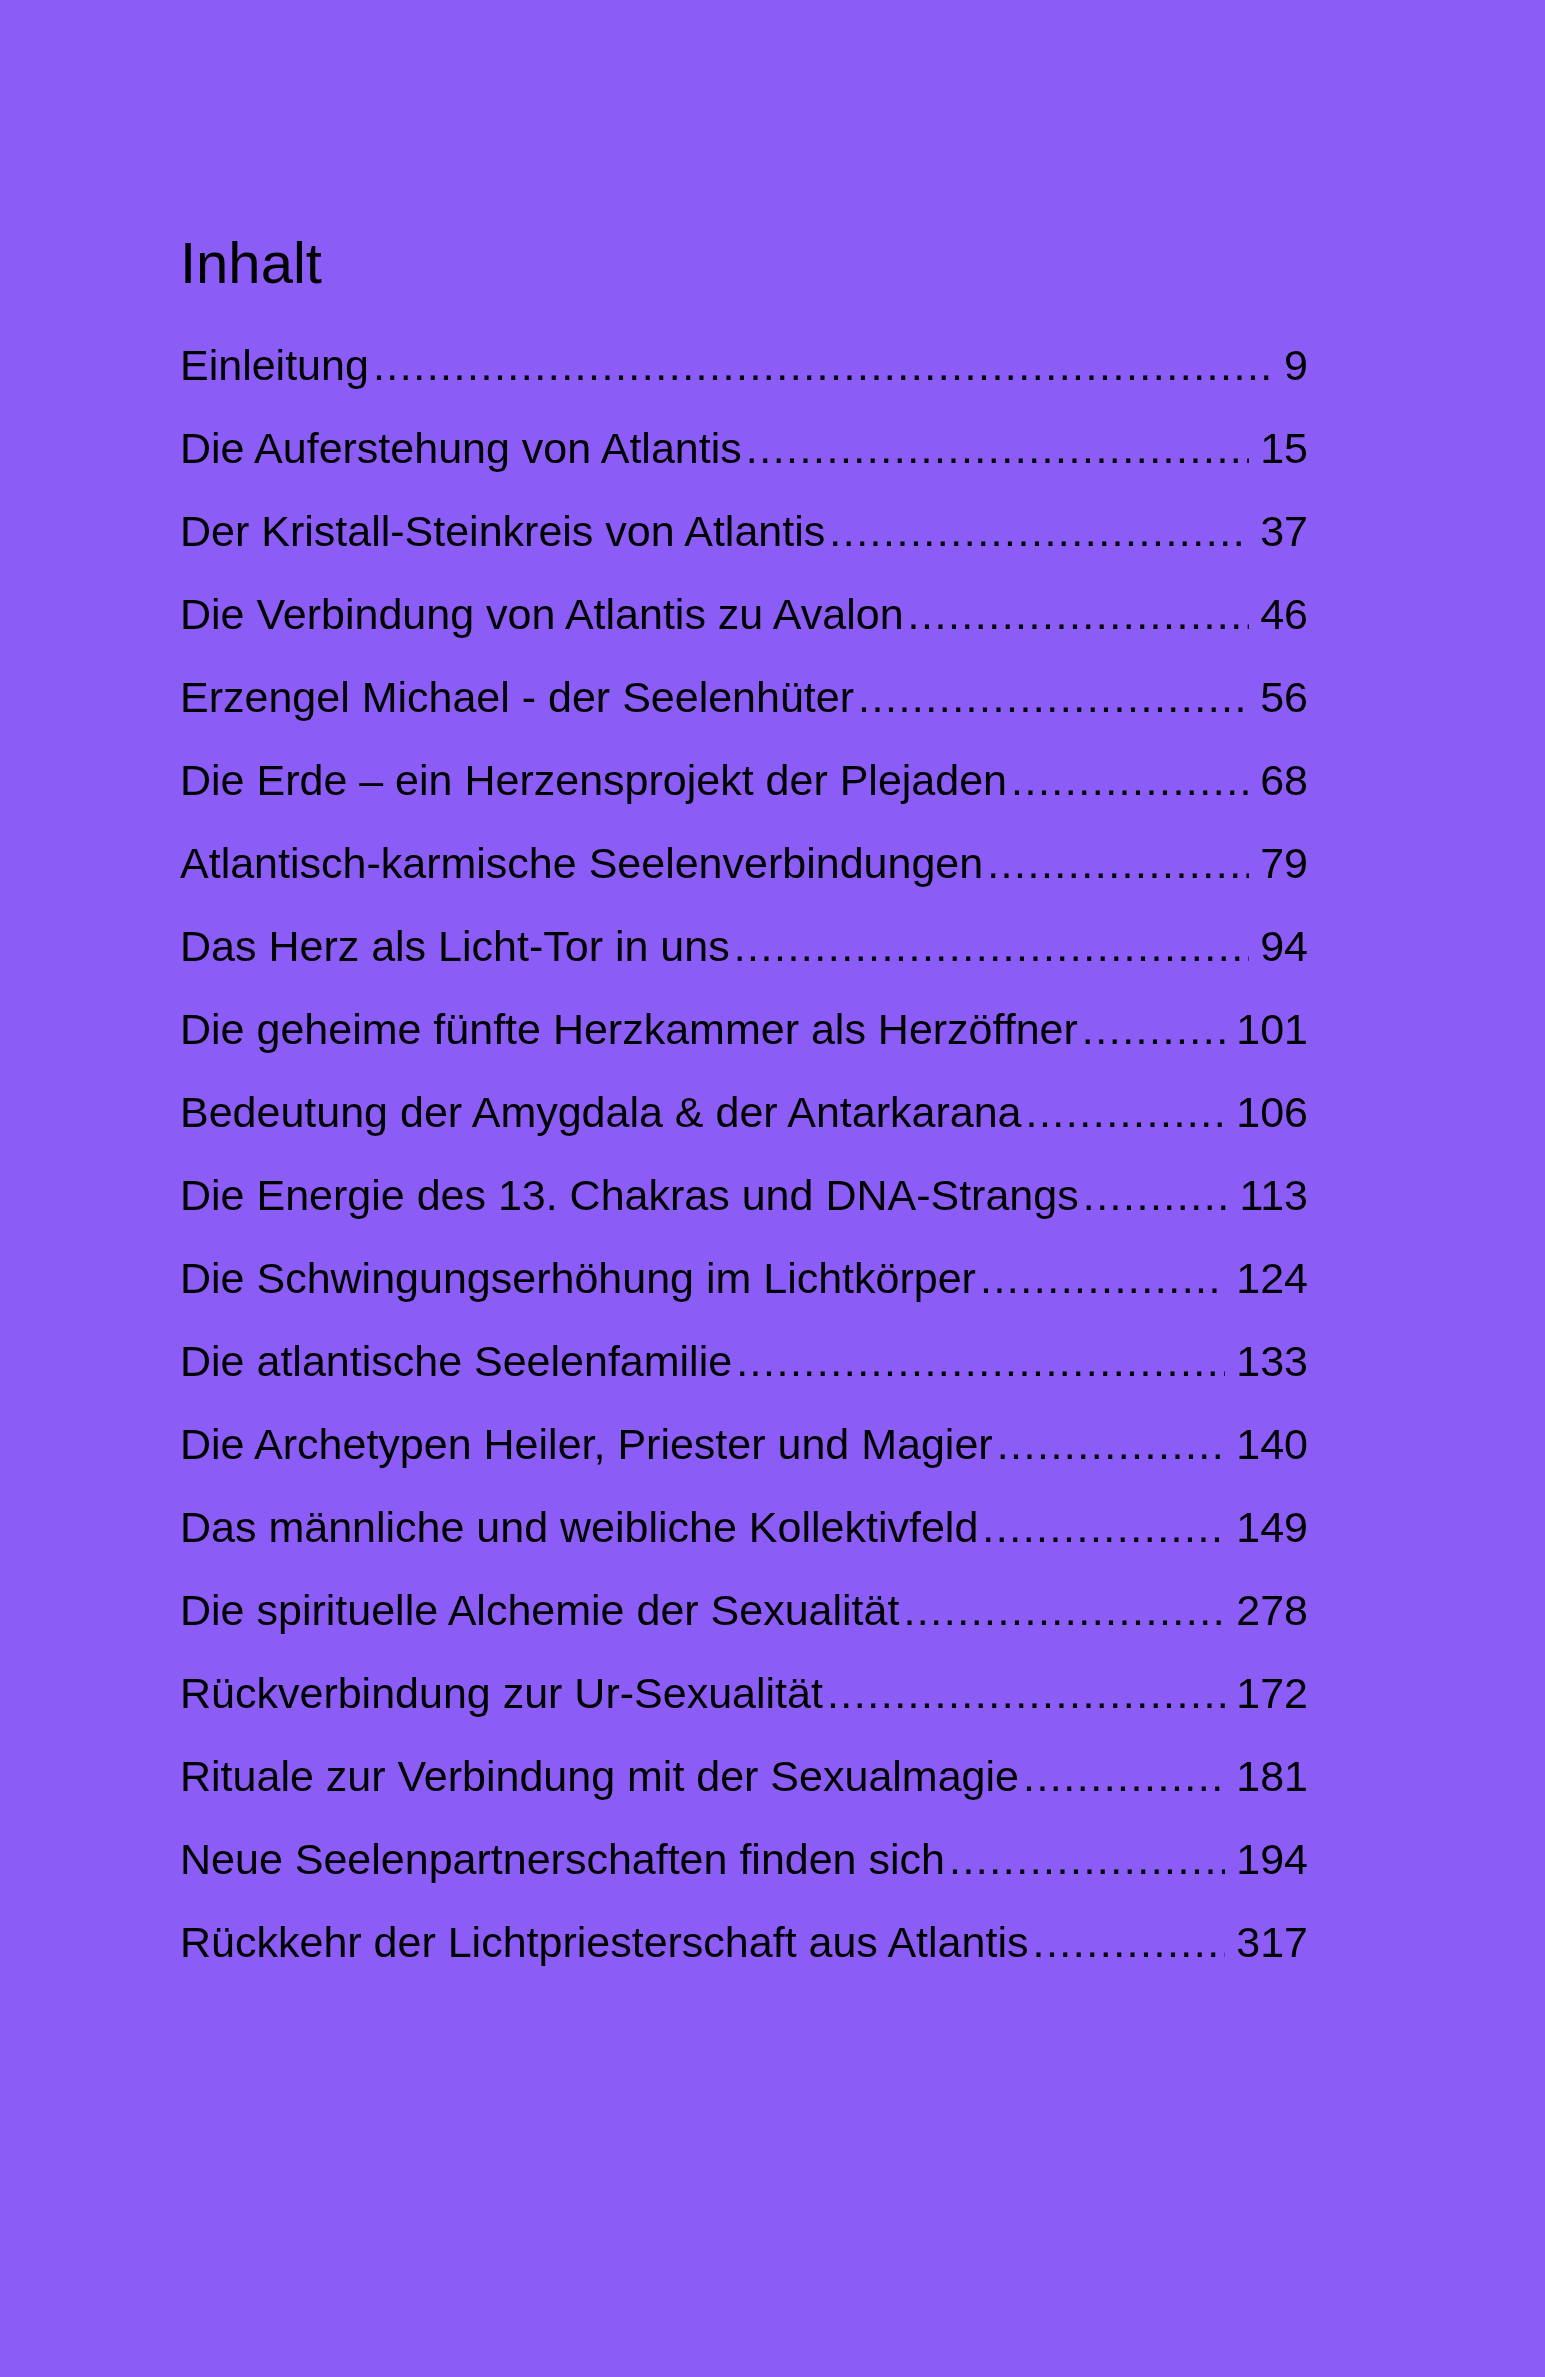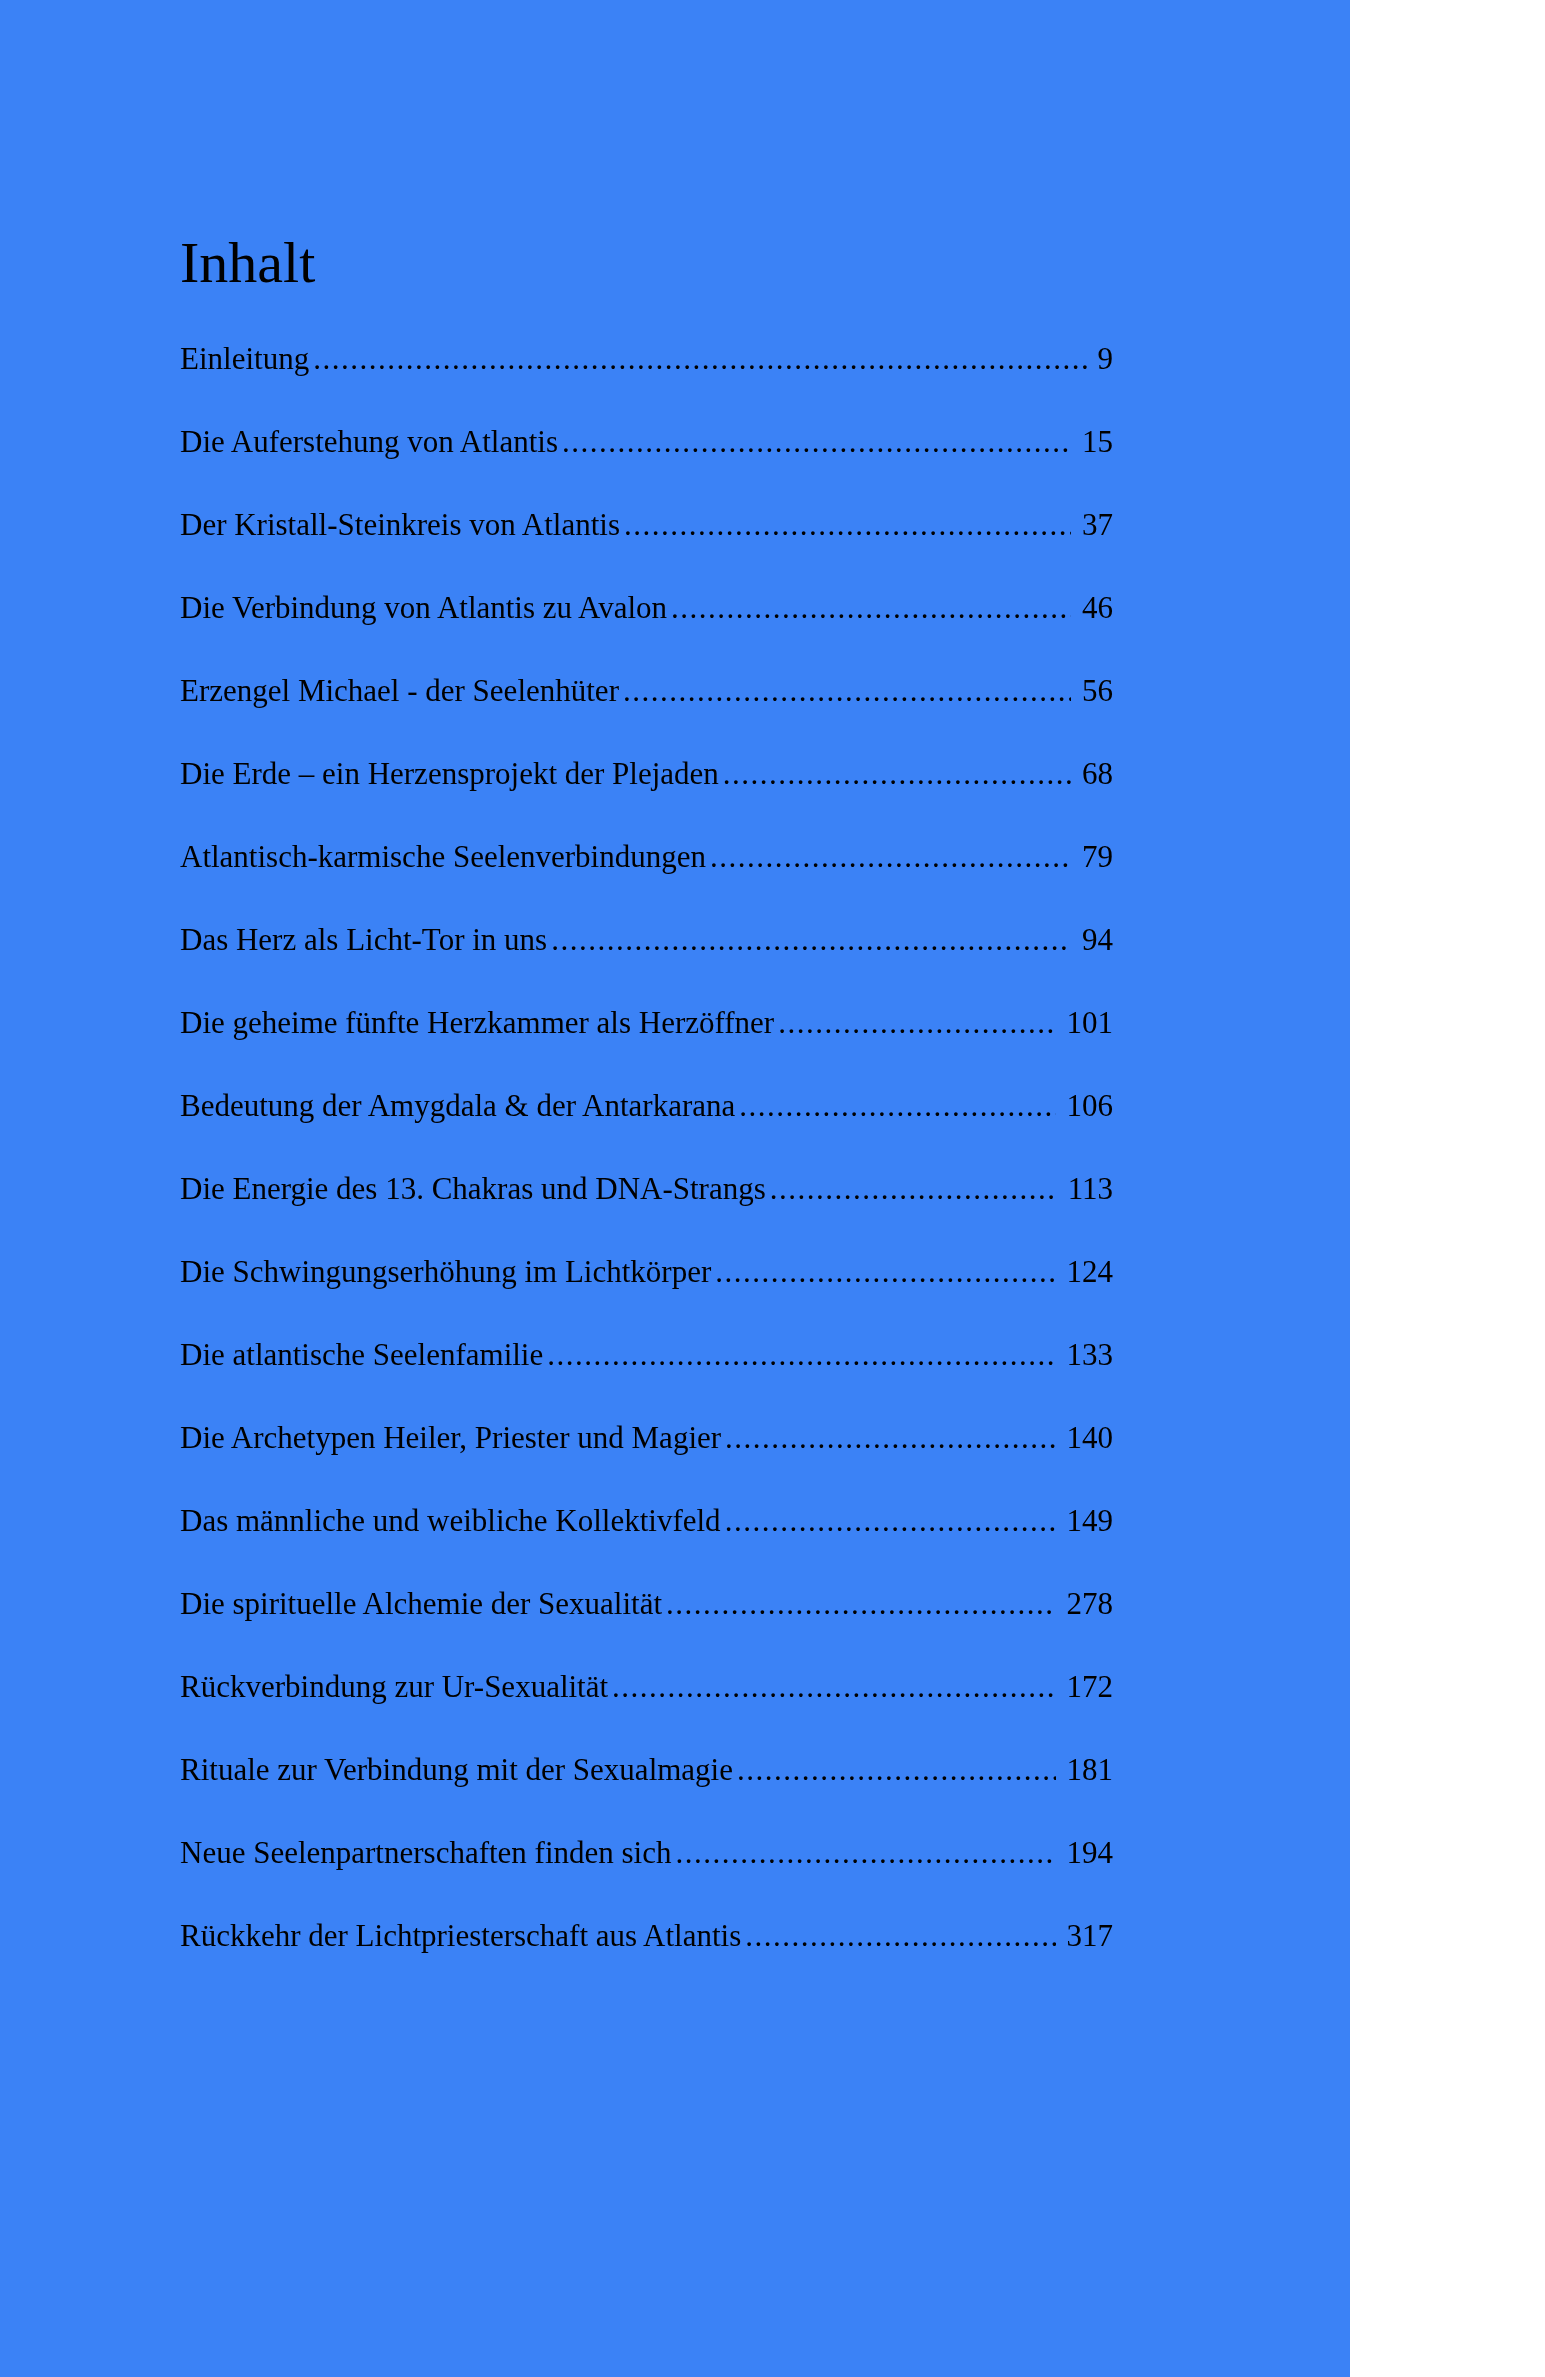--- a/index.html
+++ b/index.html
@@ -2,45 +2,45 @@
 <html style="font-size:8px"><head>
 <meta charset="utf-8">
 <style>
   html, body {
     margin: 0;
     padding: 0;
     background: #ffffff;
   }
   .page {
     position: relative;
-    width: 1350px;
+    width: 1545px;
     height: 2377px;
-    background: #3b82f6;
+    background: #8b5cf6;
     color: #000000;
-    font-family: Liberation Serif, serif;
+    font-family: Liberation Sans, sans-serif;
     box-sizing: border-box;
     padding: 231px 237px 0 180px;
     overflow: hidden;
   }
   .doc-title {
     font-size: 58px;
     font-weight: normal;
     line-height: 1.1;
     margin: 0 0 46px 0;
     letter-spacing: 0;
   }
   .toc {
     display: flex;
     flex-direction: column;
   }
   .toc-row {
     display: flex;
     align-items: baseline;
     height: 83px;
-    font-size: 31px;
+    font-size: 43px;
     line-height: 1.15;
     white-space: nowrap;
   }
   .toc-label {
     flex: 0 0 auto;
   }
   .dot-leader {
     flex: 1 1 auto;
     overflow: hidden;
     min-width: 20px;

